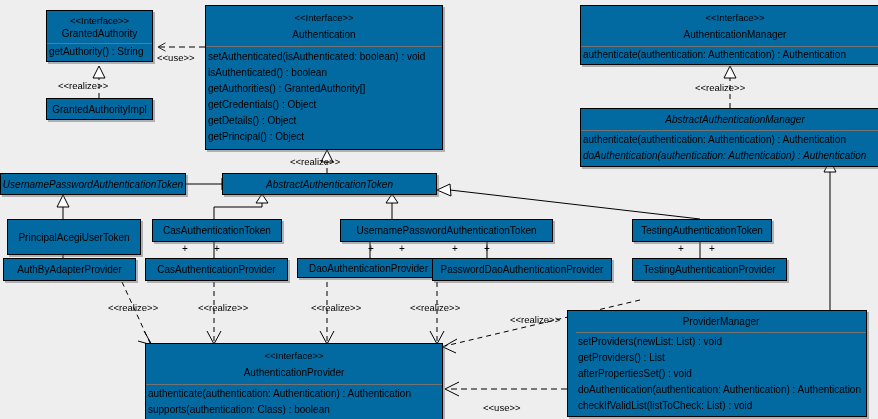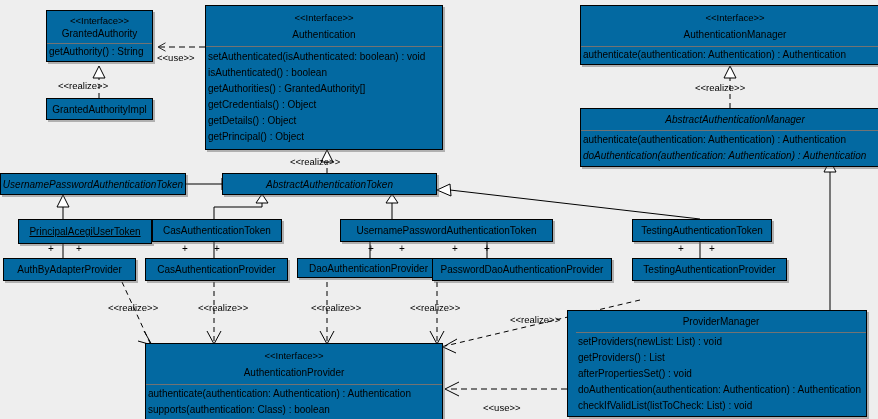--- a/index.html
+++ b/index.html
@@ -201,21 +201,21 @@
   </div>
 
   <div class="box simple abs" style="left:0px;top:173px;width:186px;height:22px;">
     <span>UsernamePasswordAuthenticationToken</span>
   </div>
 
   <div class="box simple abs" style="left:222px;top:173px;width:215px;height:22px;">
     <span>AbstractAuthenticationToken</span>
   </div>
 
-  <div class="box simple" style="left:18px;top:219px;width:134px;height:25px;text-decoration:underline;">
+  <div class="box simple" style="left:7px;top:219px;width:134px;height:36px;">
     <span>PrincipalAcegiUserToken</span>
   </div>
 
   <div class="box simple" style="left:152px;top:219px;width:130px;height:23px;">
     <span>CasAuthenticationToken</span>
   </div>
 
   <div class="box simple" style="left:340px;top:219px;width:213px;height:23px;">
     <span>UsernamePasswordAuthenticationToken</span>
   </div>

